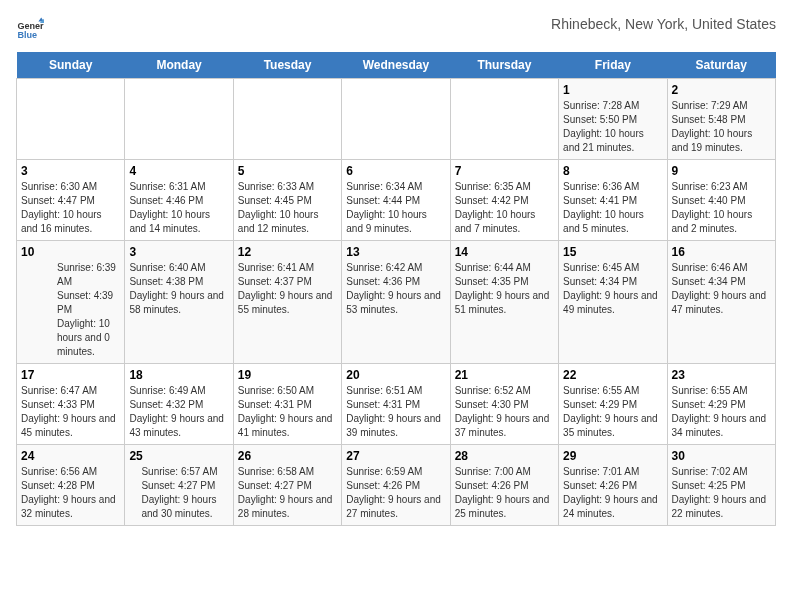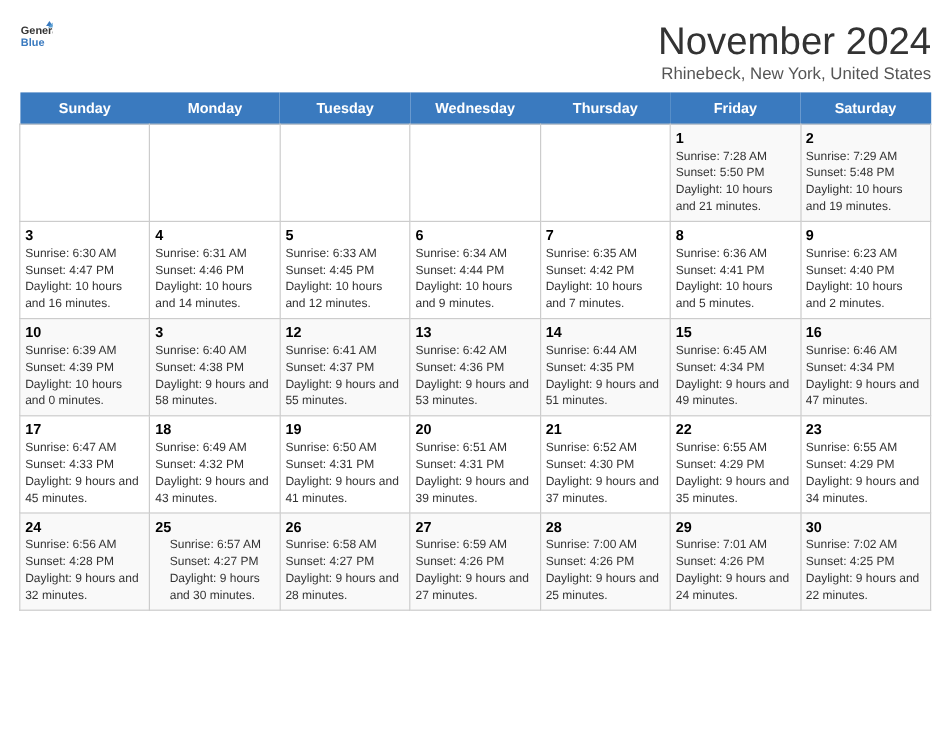--- a/index.html
+++ b/index.html
@@ -81,21 +81,20 @@
 <div class="header">
   <div class="logo">
     <svg class="logo-icon" viewBox="0 0 40 40" xmlns="http://www.w3.org/2000/svg">
       <text x="2" y="18" font-size="13" font-weight="bold" fill="#333" font-family="Arial">General</text>
       <text x="2" y="32" font-size="13" font-weight="bold" fill="#3a7abf" font-family="Arial">Blue</text>
       <polygon points="32,8 40,8 36,2" fill="#3a7abf"></polygon>
       <polygon points="34,10 40,10 40,4" fill="#5a9fd4"></polygon>
     </svg>
   </div>
   <div class="title-block">
-    <div class="month-title">November 2024</div>
     <div class="subtitle">Rhinebeck, New York, United States</div>
   </div>
 </div>
 
 <table>
   <thead>
     <tr>
     <th>Sunday</th>
         <th>Monday</th>
         <th>Tuesday</th>
@@ -165,21 +164,21 @@
         <td>
           <div class="day-num">9</div>
           <div class="day-info" style="white-space: pre-line;">Sunrise: 6:23 AM
 Sunset: 4:40 PM
 Daylight: 10 hours and 2 minutes.</div>
         </td>
       </tr>
       <tr>
         <td>
           <div class="day-num">10</div>
-          <div class="day-info" style="white-space: pre-line;">Sunrise: 6:39 AM
+          <div class="day-info" style="white-space: pre-line; margin-left: 36px;">Sunrise: 6:39 AM
 Sunset: 4:39 PM
 Daylight: 10 hours and 0 minutes.</div>
         </td>
         <td>
           <div class="day-num">3</div>
           <div class="day-info" style="white-space: pre-line;">Sunrise: 6:40 AM
 Sunset: 4:38 PM
 Daylight: 9 hours and 58 minutes.</div>
         </td>
         <td>

